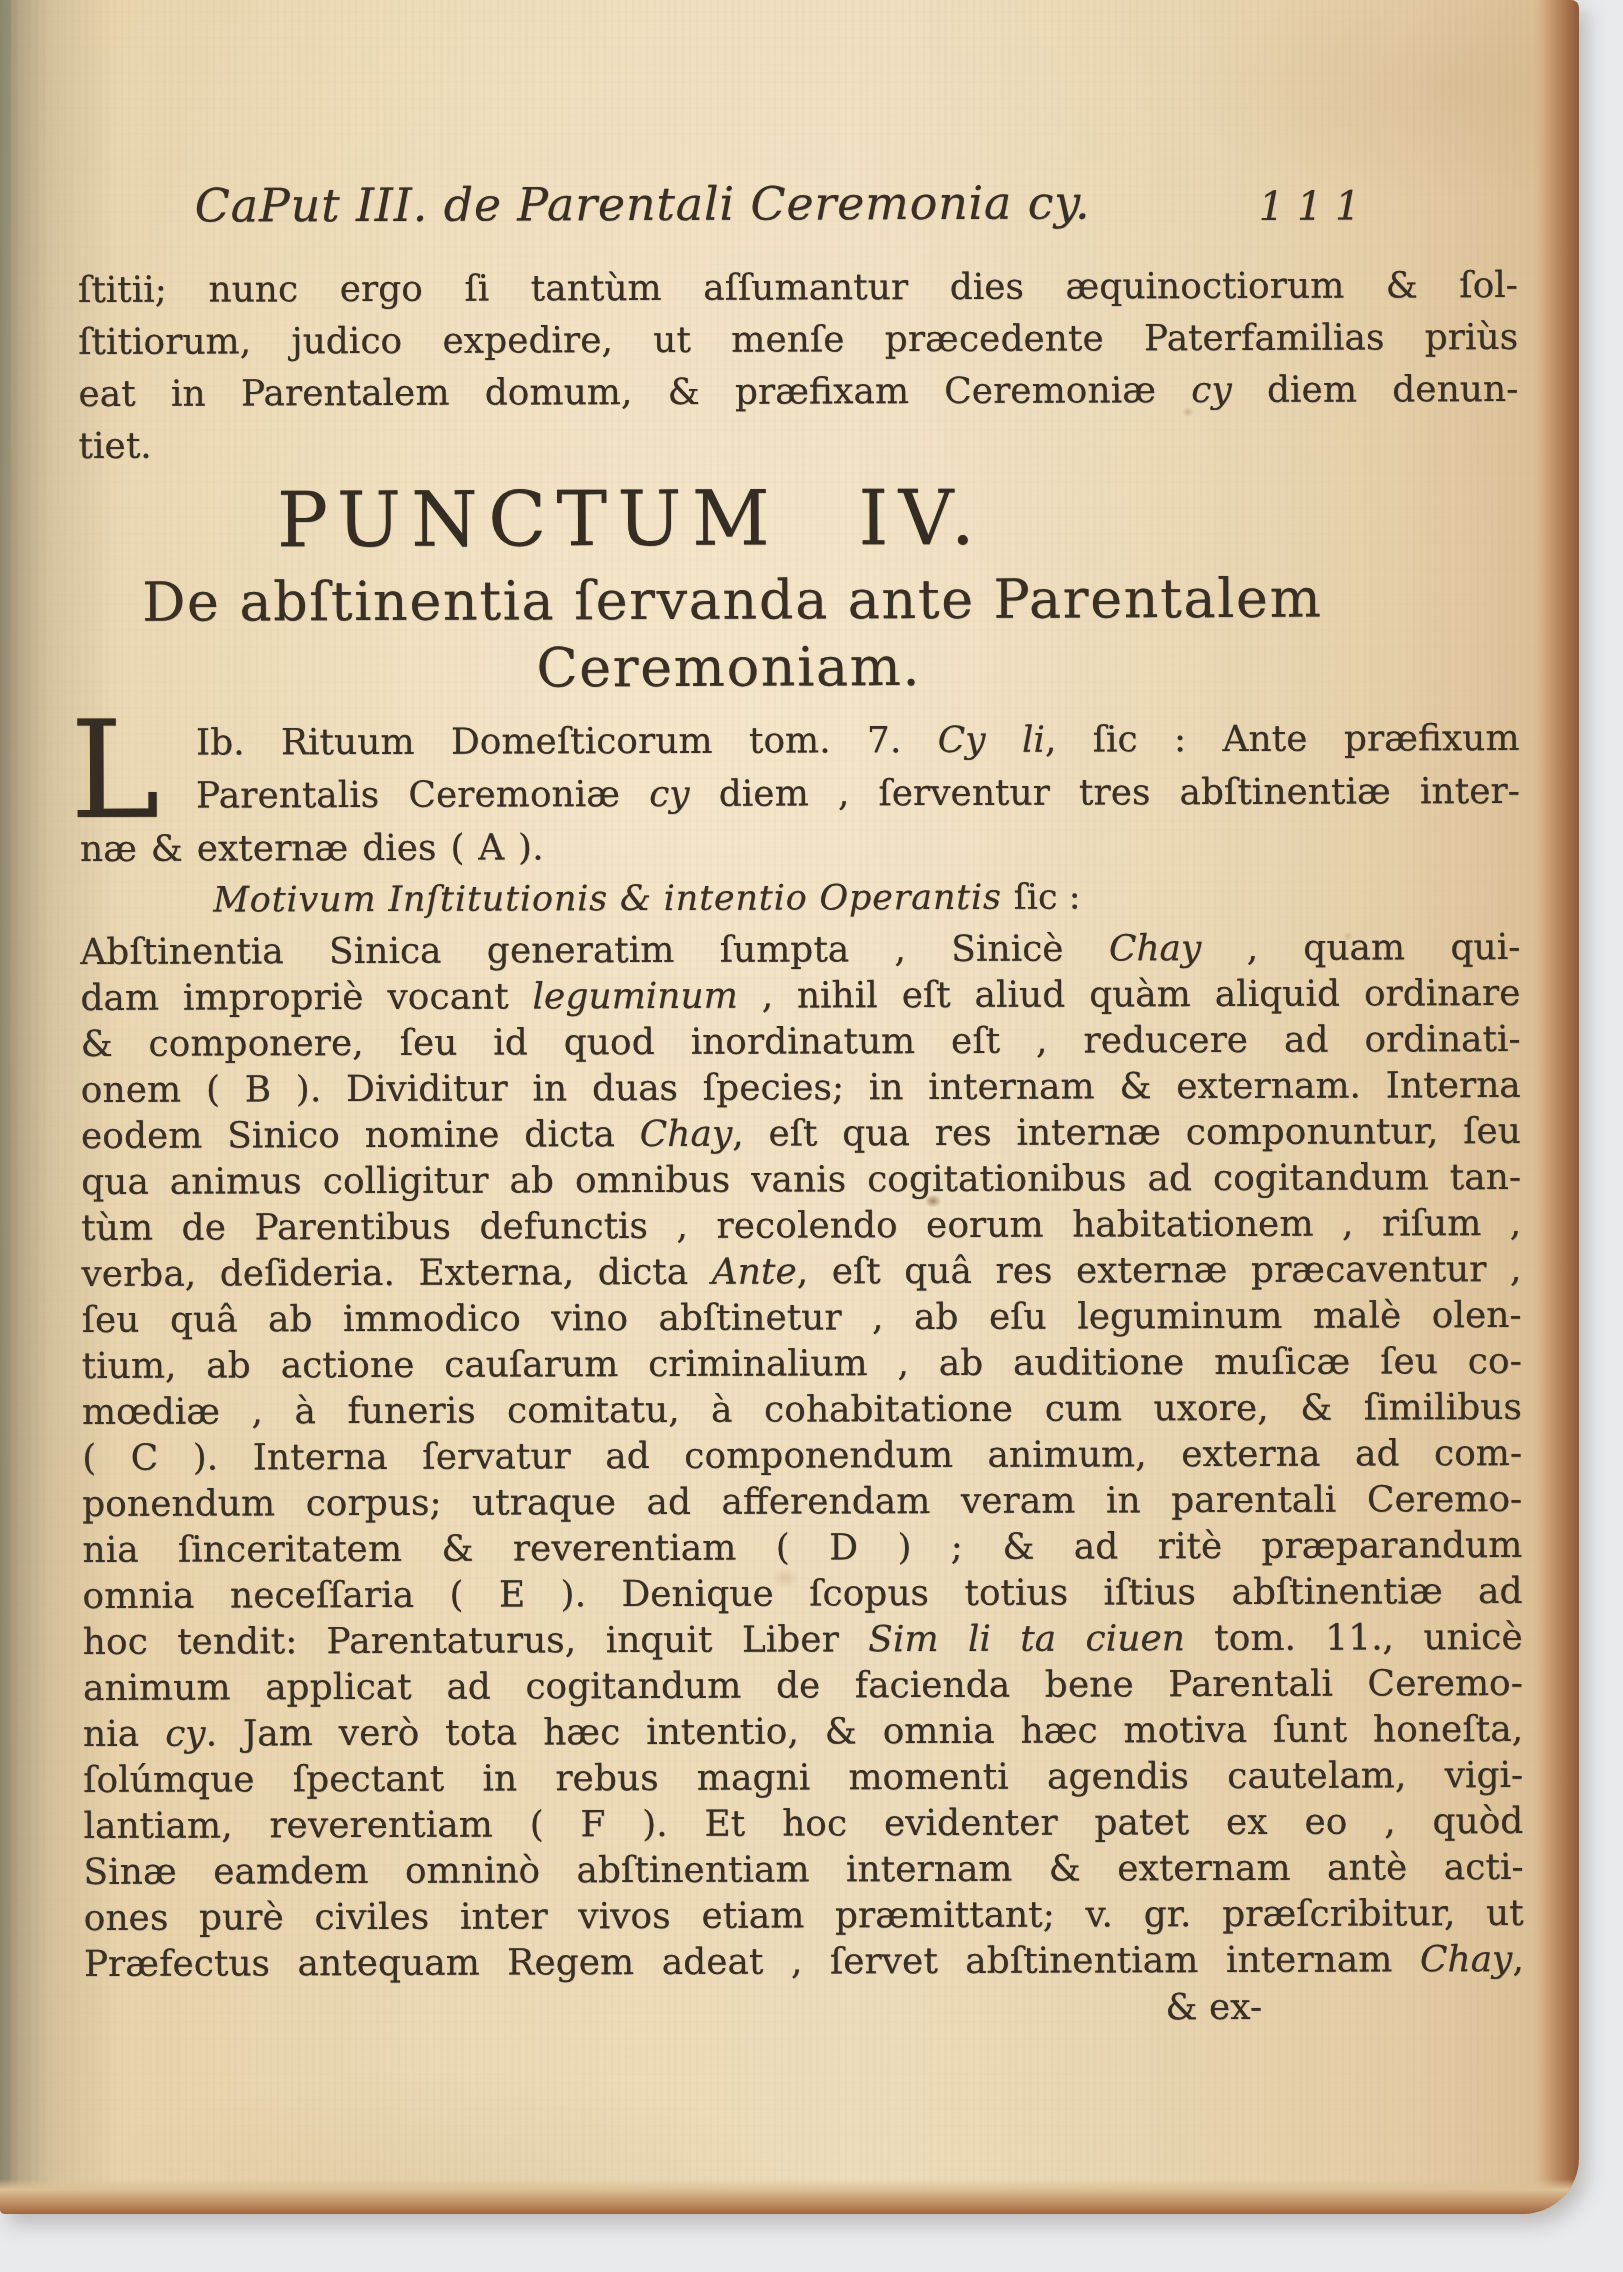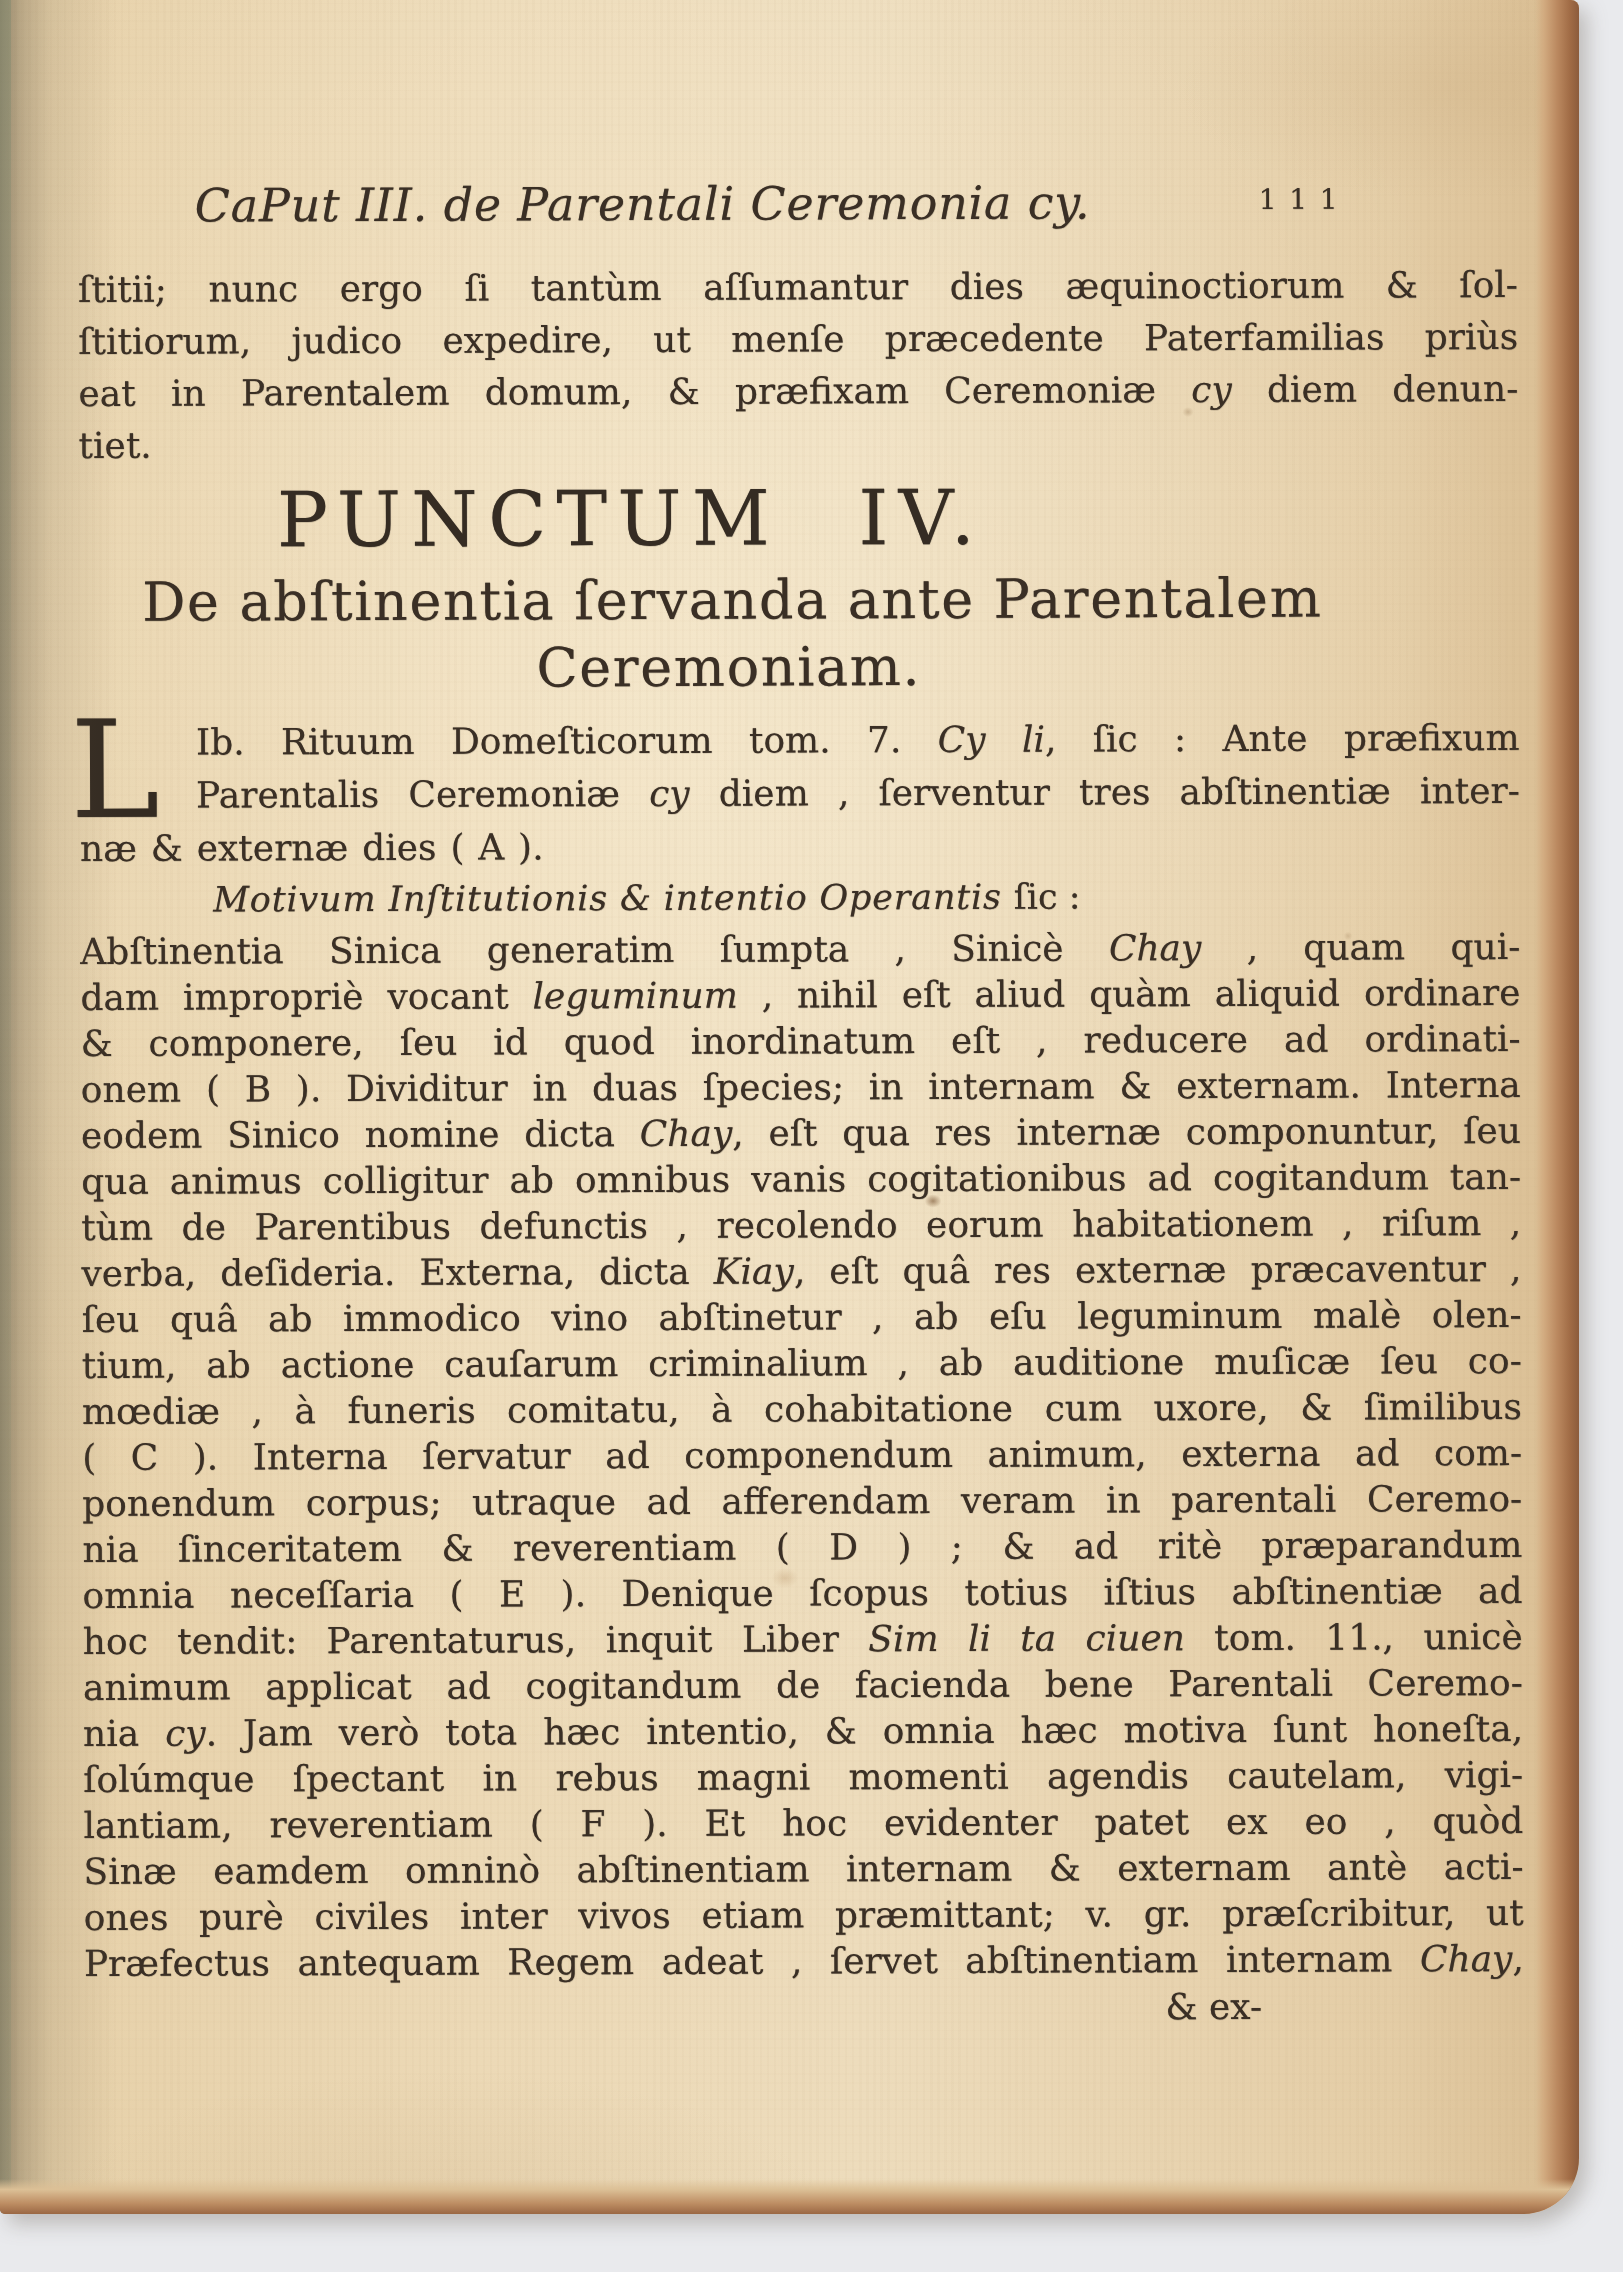--- a/index.html
+++ b/index.html
@@ -56,21 +56,21 @@
   .text-col{
     position:relative;
     margin-left:49px;width:1440px;
     color:#3a2f25;
     transform:rotate(-0.2deg);
     transform-origin:top left;
     text-shadow:0 0 0.8px rgba(58,47,37,0.55), 0.5px 0.7px 0 rgba(58,47,37,0.16);
   }
   .running-head{position:relative;padding-top:179px;height:56px;}
   .rh-title{margin-left:117px;font-style:italic;font-size:46px;letter-spacing:0.8px;}
-  .rh-page{position:absolute;left:1181px;top:187px;font-size:28px;letter-spacing:12.7px;}
+  .rh-page{position:absolute;left:1181px;top:187px;font-style:italic;font-size:40px;letter-spacing:12.7px;}
   .line{white-space:nowrap;text-align:justify;text-align-last:justify;}
   .line.no-just{text-align:left;text-align-last:left;}
   .intro{margin-top:28.5px;font-size:36px;line-height:52px;word-spacing:2.4px;}
   .heading{margin-top:11px;margin-left:198px;font-size:76px;line-height:1.0;letter-spacing:10.3px;word-spacing:44px;color:#352c23;}
   .subtitle1{margin-top:14.3px;margin-left:63px;font-size:54px;line-height:1.12;letter-spacing:1.6px;}
   .subtitle2{margin-top:6.3px;margin-left:457px;font-size:54px;line-height:1.12;letter-spacing:1.6px;}
   .lead-para{margin-top:16px;font-size:36px;line-height:53px;word-spacing:2.4px;}
   .dropcap{
     float:left;font-size:135px;line-height:98px;
     width:121px;margin:6.3px 4.8px 0 -9.5px;
@@ -119,21 +119,21 @@
     <div class="motto line no-just"><i>Motivum Inſtitutionis &amp; intentio Operantis </i><span>ſic :</span></div>
 
     <div class="body-para">
         <div class="line"><span>Abſtinentia Sinica generatim ſumpta , Sinicè </span><i>Chay</i><span> , quam qui-</span></div>
         <div class="line"><span>dam impropriè vocant </span><i>leguminum</i><span> , nihil eſt aliud quàm aliquid ordinare</span></div>
         <div class="line"><span>&amp; componere, ſeu id quod inordinatum eſt , reducere ad ordinati-</span></div>
         <div class="line"><span>onem ( B ). Dividitur in duas ſpecies; in internam &amp; externam. Interna</span></div>
         <div class="line"><span>eodem Sinico nomine dicta </span><i>Chay</i><span>, eſt qua res internæ componuntur, ſeu</span></div>
         <div class="line"><span>qua animus colligitur ab omnibus vanis cogitationibus ad cogitandum tan-</span></div>
         <div class="line"><span>tùm de Parentibus defunctis , recolendo eorum habitationem , riſum ,</span></div>
-        <div class="line"><span>verba, deſideria. Externa, dicta </span><i>Kiay</i><span>, eſt quâ res externæ præcaventur ,</span></div>
+        <div class="line"><span>verba, deſideria. Externa, dicta </span><i>Ante</i><span>, eſt quâ res externæ præcaventur ,</span></div>
         <div class="line"><span>ſeu quâ ab immodico vino abſtinetur , ab eſu leguminum malè olen-</span></div>
         <div class="line"><span>tium, ab actione cauſarum criminalium , ab auditione muſicæ ſeu co-</span></div>
         <div class="line"><span>mœdiæ , à funeris comitatu, à cohabitatione cum uxore, &amp; ſimilibus</span></div>
         <div class="line"><span>( C ).  Interna ſervatur ad componendum animum, externa ad com-</span></div>
         <div class="line"><span>ponendum corpus; utraque ad afferendam veram in parentali Ceremo-</span></div>
         <div class="line"><span>nia ſinceritatem &amp; reverentiam ( D ) ; &amp; ad ritè præparandum</span></div>
         <div class="line"><span>omnia neceſſaria ( E ).  Denique ſcopus totius iſtius abſtinentiæ ad</span></div>
         <div class="line"><span>hoc tendit: Parentaturus, inquit Liber </span><i>Sim li ta ciuen</i><span> tom. 11., unicè</span></div>
         <div class="line"><span>animum applicat ad cogitandum de facienda bene Parentali Ceremo-</span></div>
         <div class="line"><span>nia </span><i>cy</i><span>. Jam verò tota hæc intentio, &amp; omnia hæc motiva ſunt honeſta,</span></div>

